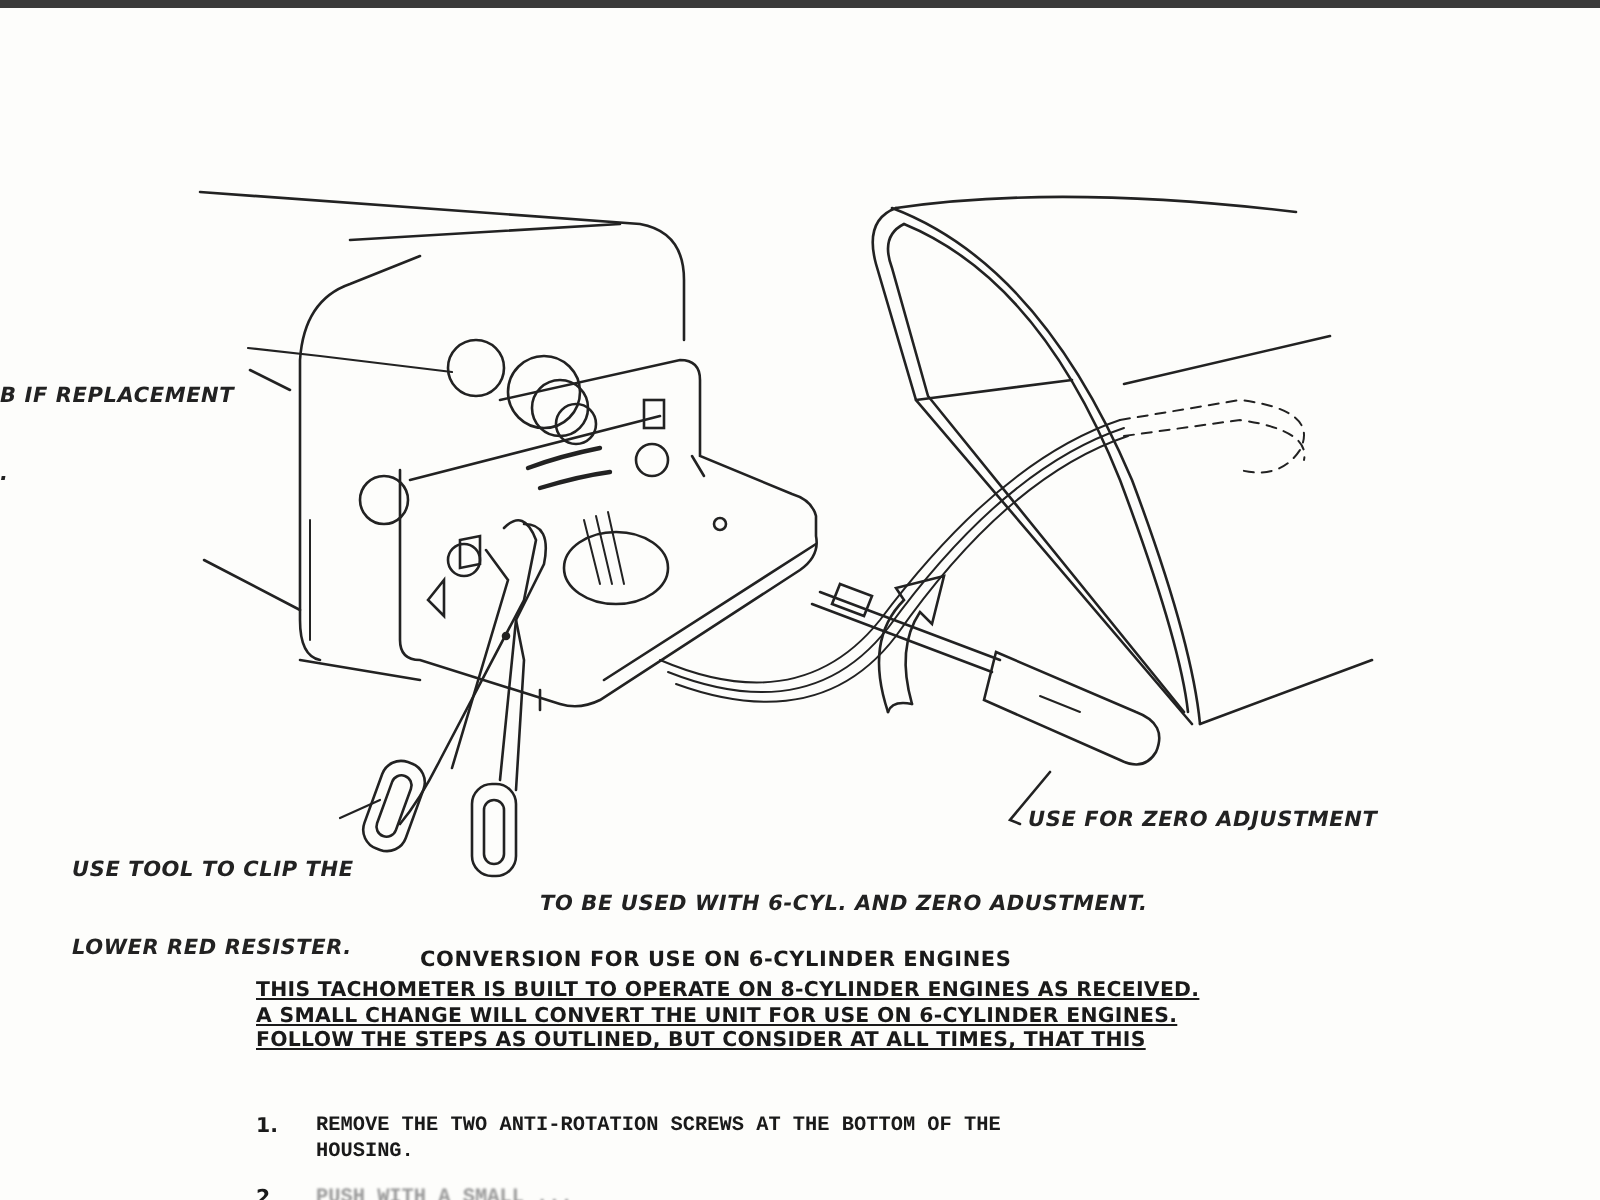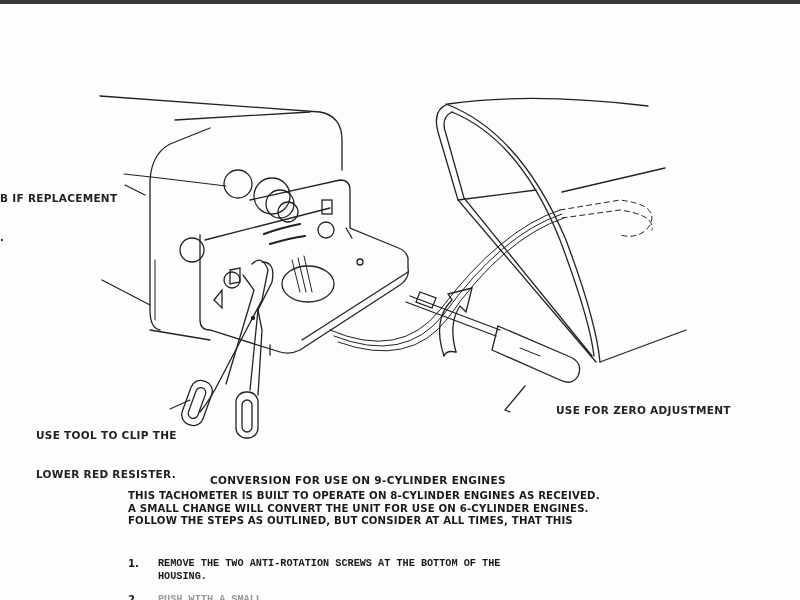--- a/index.html
+++ b/index.html
@@ -1,23 +1,23 @@
 <!DOCTYPE html>
 <html><head>
 <meta charset="utf-8">
 <style>
   html, body { margin:0; padding:0; }
   body { width:800px; height:600px; background:#fdfdfb; position:relative; overflow:hidden;
          font-family:"DejaVu Sans", sans-serif; color:#1a1a1a; }
   .topline { position:absolute; left:0; top:0; width:800px; height:4px; background:#3a3a3a; }
   .drawing { position:absolute; left:0; top:0; width:800px; height:470px; }
-  .label { position:absolute; font-size:10.5px; letter-spacing:0.3px; line-height:13px; white-space:pre; font-weight:bold; color:#222; }
+  .label { position:absolute; font-size:10.5px; letter-spacing:0.3px; line-height:13px; white-space:pre; font-weight:bold; color:#222;font-style:italic; }
   .heading { position:absolute; left:210px; top:474px; font-size:10.5px; font-weight:bold; letter-spacing:0.3px; }
   .para { position:absolute; left:128px; top:490px; width:500px; font-size:10.2px; line-height:12.5px; font-weight:bold; letter-spacing:0.15px; }
-  .para div { white-space:nowrap; }
+  .para div { white-space:nowrap;text-decoration:underline; }
   .step { position:absolute; left:128px; font-size:10.2px; font-weight:bold; line-height:12.5px; }
   .step .num { position:absolute; left:0; width:30px; }
   .step .txt { position:absolute; left:30px; width:460px; white-space:pre-line;font-family:Liberation Mono, monospace; }
   .cut { color:#999; filter:blur(0.6px); }
 </style>
 </head>
 <body>
 
 <div class="topline"></div>
 
@@ -113,25 +113,26 @@
   <div>B IF REPLACEMENT</div>
   <div>.</div>
 </div>
 
 <div class="label" style="left:36px; top:403px;">
   <div>USE TOOL TO CLIP THE</div>
   <div>LOWER RED RESISTER.</div>
 </div>
 
 <div class="label" style="left:270px; top:420px;">
+  <div>TO BE USED WITH 6-CYL. AND ZERO ADUSTMENT.</div>
 </div>
 
-<div class="label" style="left:514px; top:404px;margin-left:42px;">USE FOR ZERO ADJUSTMENT</div>
+<div class="label" style="left:514px; top:404px;">USE FOR ZERO ADJUSTMENT</div>
 
-<div class="heading">CONVERSION FOR USE ON 9-CYLINDER ENGINES</div>
+<div class="heading">CONVERSION FOR USE ON 6-CYLINDER ENGINES</div>
 
 <div class="para">
   <div>THIS TACHOMETER IS BUILT TO OPERATE ON 8-CYLINDER ENGINES AS RECEIVED.</div>
   <div>A SMALL CHANGE WILL CONVERT THE UNIT FOR USE ON 6-CYLINDER ENGINES.</div>
   <div>FOLLOW THE STEPS AS OUTLINED, BUT CONSIDER AT ALL TIMES, THAT THIS</div>
 </div>
 
 <div class="step" style="top:558px;">
   <span class="num">1.</span>
   <span class="txt">REMOVE THE TWO ANTI-ROTATION SCREWS AT THE BOTTOM OF THE

